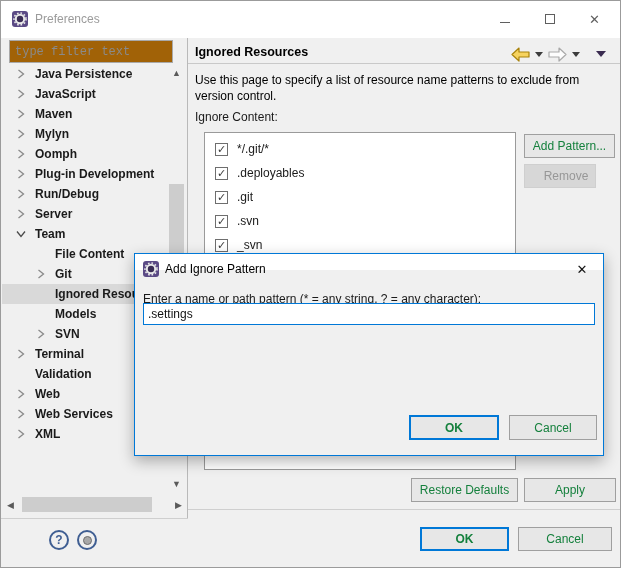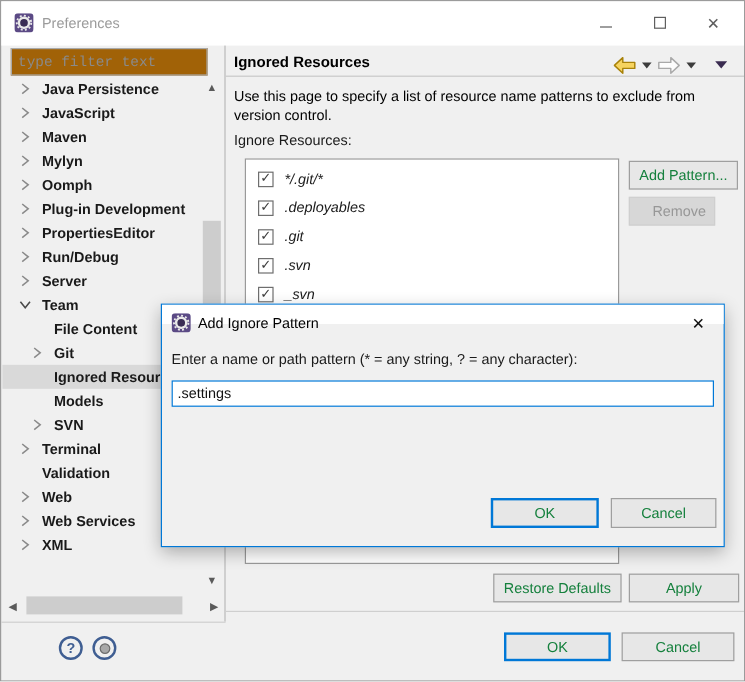--- a/index.html
+++ b/index.html
@@ -23,21 +23,21 @@
 
   
   .filter-box { position:absolute; left:8px; top:39px; width:164px; height:23px;
       border:1px solid #a9a9a9; background:#a16207; font-size:12px; padding:0 5px;
       font-family:Liberation Mono, monospace; color:#1a1a1a; }
   .filter-box::placeholder { color:#8a8a8a; }
 
   .tree { position:absolute; left:1px; top:63px; width:166px;font-weight:bold; }
   .tree-row { height:20px; display:flex; align-items:center; white-space:nowrap; }
   .tree-row.lvl0 { padding-left:12px; }
-  .tree-row.lvl1 { padding-left:22px; }
+  .tree-row.lvl1 { padding-left:32px; }
   .tree-row.selected { background:#d9d9d9; }
   .chev { width:14px; height:14px; display:inline-flex; align-items:center; justify-content:center; flex:0 0 14px; }
   .tree-label { margin-left:7px; color:#1a1a1a; }
 
   
   .vscroll { position:absolute; left:167px; top:63px; width:17px; height:428px; background:#f0f0f0; }
   .vscroll .arrow { position:absolute; left:0; width:17px; height:17px; color:#5a5a5a; font-size:9px;
       display:flex; align-items:center; justify-content:center; }
   .vscroll .thumb { position:absolute; left:1px; top:120px; width:15px; height:127px; background:#cdcdcd; }
   .hscroll { position:absolute; left:1px; top:495px; width:185px; height:17px; background:#f0f0f0; }
@@ -57,26 +57,26 @@
 
   .desc { position:absolute; left:194px; top:71px; width:422px; line-height:16px; color:#000000; }
   .patterns-label { position:absolute; left:194px; top:109px; color:#1a1a1a; }
 
   .pattern-list { position:absolute; left:203px; top:131px; width:312px; height:338px;
       background:#fff; border:1px solid #9a9a9a; overflow:hidden; }
   .pattern-row { height:24px; display:flex; align-items:center; }
   .pattern-row:first-child { margin-top:4px; }
   .checkbox { width:13px; height:13px; margin-left:10px; border:1px solid #6e6e6e; background:#fff;
       display:flex; align-items:center; justify-content:center; font-size:11px; color:#3c3c3c; line-height:1; flex:0 0 13px; }
-  .pattern-label { margin-left:9px;font-style:italic; }
+  .pattern-label { margin-left:9px; }
 
   .btn { position:absolute; height:24px; background:#e7e7e7; border:1px solid #9f9f9f;
       font-family:"Liberation Sans",sans-serif; font-size:12px; color:#15803d;
       display:flex; align-items:center; justify-content:center; }
-  .btn.default { border:2px solid #0078d7; }
+  .btn.default { border:2px solid #0078d7;font-weight:bold; }
   .btn.disabled { background:#d7d7d7; border-color:#cfcfcf; color:#979797; }
 
   .btn-add     { left:523px; top:133px; width:91px; }
   .btn-remove  { left:523px; top:163px; width:72px;padding-left:12px; }
   .btn-restore { left:410px; top:477px; width:107px; }
   .btn-apply   { left:523px; top:477px; width:92px; }
 
   .right-bottom-line { position:absolute; left:187px; top:508px; width:434px; height:1px; background:#cfcfcf; }
 
   
@@ -91,21 +91,21 @@
 
   
   .modal { position:absolute; left:133px; top:252px; width:470px; height:203px;
       background:#f0f0f0; border:1px solid #0078d7; box-shadow:0 5px 14px rgba(0,0,0,0.3); z-index:10; }
   .modal-titlebar { position:absolute; left:0; top:0; width:100%; height:16px; background:#ffffff; }
   .modal-icon { position:absolute; left:8px; top:7px; width:16px; height:16px; }
   .modal-title { position:absolute; left:30px; top:8px; color:#000; }
   .modal-close { position:absolute; right:0; top:0; width:42px; height:30px; display:flex;
       align-items:center; justify-content:center; font-size:13px; color:#111; }
   .modal-prompt { position:absolute; left:8px; top:38px; }
-  .modal-input { position:absolute; left:8px; top:63px; width:452px; height:22px;
+  .modal-input { position:absolute; left:8px; top:49px; width:452px; height:22px;
       border:1px solid #0078d7; background:#fff; font-family:"Liberation Sans",sans-serif;
       font-size:12px; padding:0 4px; color:#111; }
   .btn-dlg-ok { left:274px; top:161px; width:90px; height:25px; }
   .btn-dlg-cancel { left:374px; top:161px; width:88px; height:25px; }
 </style>
 </head>
 <body>
 
 <div class="win">
 
@@ -169,28 +169,20 @@
         </span>
         <span class="tree-label">Oomph</span>
       </div>
       <div class="tree-row lvl0">
         <span class="chev">
           <svg width="8" height="10" viewBox="0 0 8 10">
             <path d="M1.5 1 L6.5 5 L1.5 9" fill="none" stroke="#8a8a8a" stroke-width="1.3"></path>
           </svg>
         </span>
         <span class="tree-label">Plug-in Development</span>
-      </div>
-      <div class="tree-row lvl0">
-        <span class="chev">
-          <svg width="8" height="10" viewBox="0 0 8 10">
-            <path d="M1.5 1 L6.5 5 L1.5 9" fill="none" stroke="#8a8a8a" stroke-width="1.3"></path>
-          </svg>
-        </span>
-        <span class="tree-label">PropertiesEditor</span>
       </div>
       <div class="tree-row lvl0">
         <span class="chev">
           <svg width="8" height="10" viewBox="0 0 8 10">
             <path d="M1.5 1 L6.5 5 L1.5 9" fill="none" stroke="#8a8a8a" stroke-width="1.3"></path>
           </svg>
         </span>
         <span class="tree-label">Run/Debug</span>
       </div>
       <div class="tree-row lvl0">
@@ -298,21 +290,21 @@
     <svg width="19" height="15" viewBox="0 0 19 15">
       <path d="M11 1 L18 7.5 L11 14 L11 10 L1 10 L1 5 L11 5 Z" fill="#fdfdfd" stroke="#a9a9a9" stroke-width="1.2" stroke-linejoin="round"></path>
     </svg>
     <div class="tri"></div>
     <div style="width:6px"></div>
     <div class="tri menu"></div>
   </div>
   <div class="header-rule"></div>
 
   <div class="desc">Use this page to specify a list of resource name patterns to exclude from version control.</div>
-  <div class="patterns-label">Ignore Resources:</div>
+  <div class="patterns-label">Ignore Content:</div>
 
   <div class="pattern-list" id="pattern-list">
       <div class="pattern-row">
         <span class="checkbox">✓</span>
         <span class="pattern-label">*/.git/*</span>
       </div>
       <div class="pattern-row">
         <span class="checkbox">✓</span>
         <span class="pattern-label">.deployables</span>
       </div>

